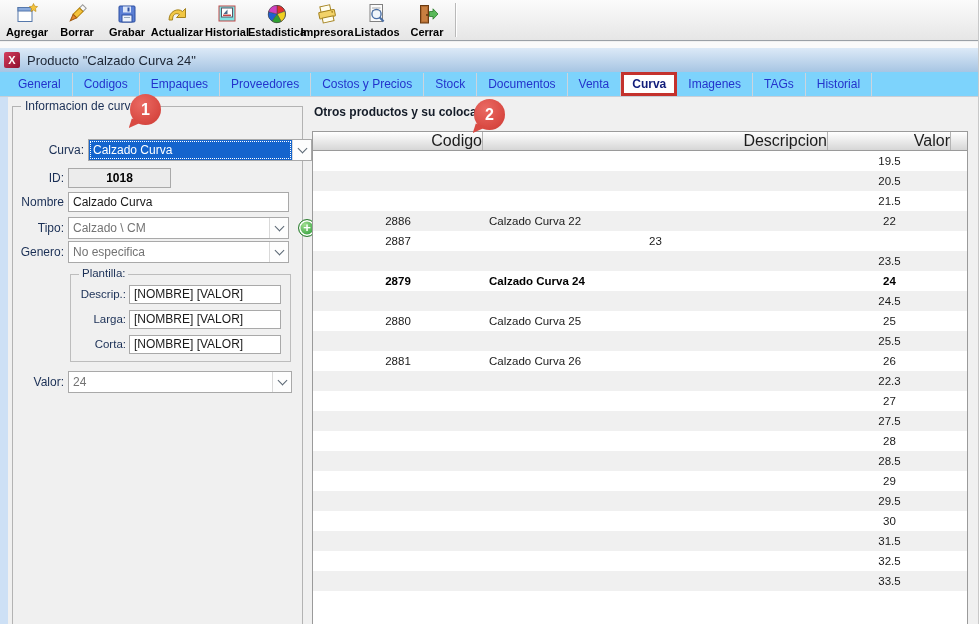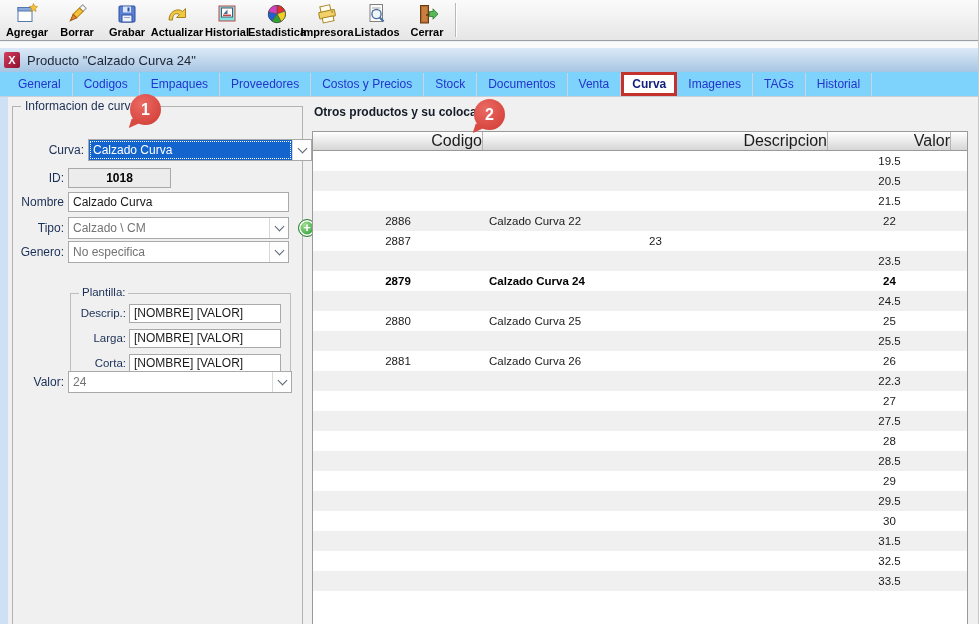--- a/index.html
+++ b/index.html
@@ -62,21 +62,21 @@
   .idbox { height:20px; border:1px solid #a9a9a9; background:#ececec; font-size:12px;
            font-weight:bold; color:#000; text-align:center; line-height:18px; }
   .tinput { height:20px; border:1px solid #a9a9a9; background:#fff; font-size:12px; color:#1a1a1a;
             padding:0 4px; font-family:"Liberation Sans","DejaVu Sans",sans-serif; width:100%; }
   .plusbtn { position:absolute; left:285px; top:112px; width:18px; height:18px; border-radius:50%;
              background:radial-gradient(circle at 35% 30%, #9fdd8f, #4caf50 60%, #2e8b3a);
              border:1px solid #2e7d32; box-shadow:inset 0 0 0 1.5px #ffffff;
              color:#fff; font-size:13px; font-weight:bold; text-align:center; line-height:15px;
              cursor:default; }
   .subgroup { position:absolute; left:57px; top:167px; width:221px; height:88px;
-              border:1px solid #bdbdbd; background:#f0f0f0;margin-top:19px; }
+              border:1px solid #bdbdbd; background:#f0f0f0; }
   .subgroup > .gb-title { position:absolute; top:-8px; left:8px; background:#f0f0f0;
               padding:0 3px; font-size:11.5px; color:#1a2f55; }
   .srow { position:absolute; display:flex; align-items:center; }
   .slabel { font-size:11.5px; color:#1a2f55; text-align:right; width:56px; padding-right:3px;
             white-space:nowrap; }
 
   
   .table-title { position:absolute; left:314px; top:8px; font-size:12px; font-weight:bold;
                  color:#141c28; }
   .grid { position:absolute; left:312px; top:34px; width:656px; height:493px; background:#fff;

